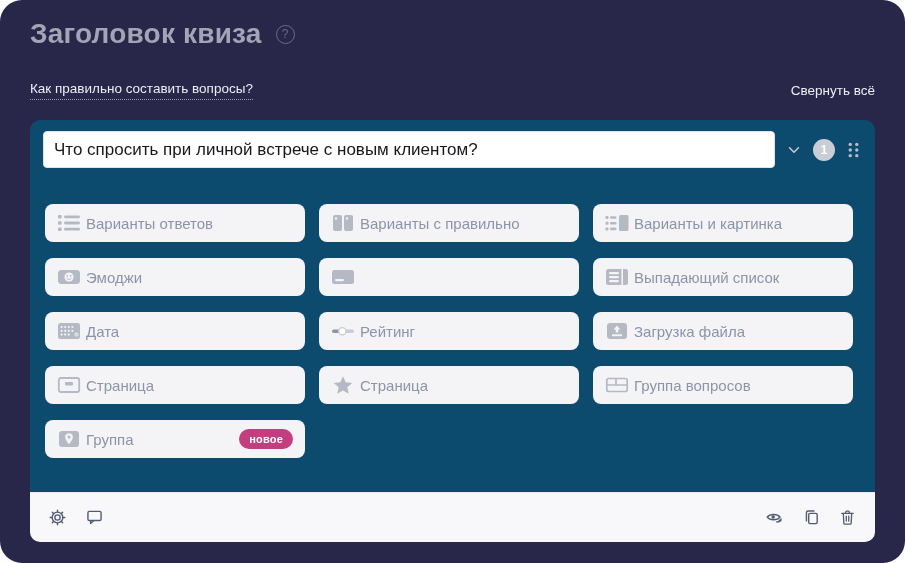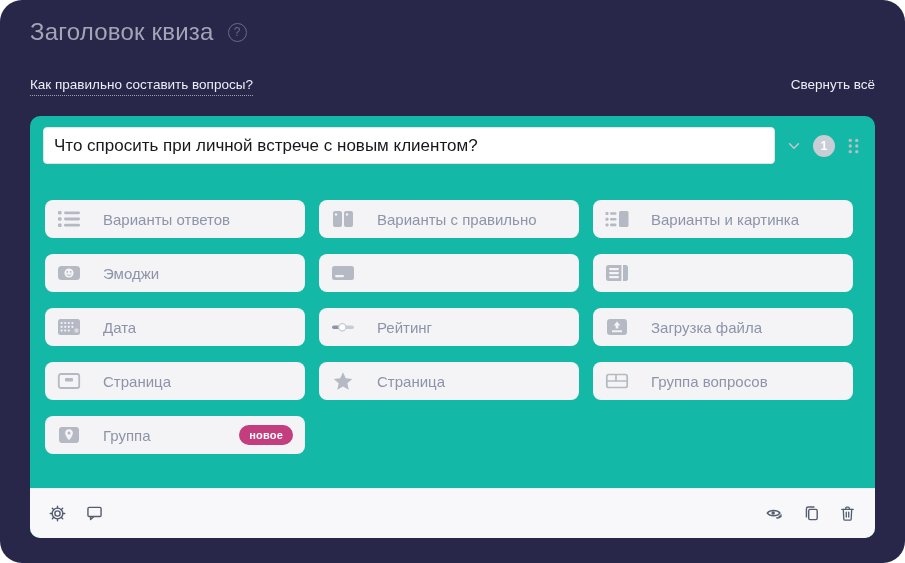--- a/index.html
+++ b/index.html
@@ -6,37 +6,37 @@
   html, body { width: 905px; height: 563px; background: #ffffff; font-family: "Liberation Sans", sans-serif; }
   .panel {
     position: absolute; inset: 0;
     background: #282649;
     border-radius: 22px;
     padding: 0 30px;
     overflow: hidden;
   }
   
   .page-title-row { margin-top: 18px; display: flex; align-items: center; gap: 14px; }
-  .page-title { color: #a3a4b6; font-size: 24px; font-weight: 400; letter-spacing: .2px; }
+  .page-title { color: #a3a4b6; font-size: 28px; font-weight: 700; letter-spacing: .2px; }
   .help-circle {
     width: 19px; height: 19px; border-radius: 50%;
     border: 1.5px solid #686a86; color: #686a86;
     font-size: 12px; display: flex; align-items: center; justify-content: center;
     cursor: pointer;
   }
-  .subheader { margin-top: 31px; display: flex; justify-content: space-between; }
+  .subheader { margin-top: 31px; display: flex; justify-content: space-between; align-items: center; }
   .guide-link {
     color: #edeef6; font-size: 13.5px; text-decoration: none;
     border-bottom: 1.5px dotted rgba(237,238,246,.6); padding-bottom: 3px; cursor: pointer;
   }
   .collapse-all { color: #edeef6; font-size: 13.5px; cursor: pointer; margin-left: 34px; }
 
   
   .card {
-    margin-top: 20px; background: #14b8a6; border-radius: 10px;
+    margin-top: 20px; background: #0c4a6e; border-radius: 10px;
     height: 422px; display: flex; flex-direction: column;
   }
   .input-row { display: flex; align-items: center; gap: 11px; padding: 11px 14px 0 13px; }
   .question-input {
     flex: 1; height: 37px; border: 1px solid #e2e3e8; border-radius: 4px;
     font-family: "Liberation Sans", sans-serif;
     font-size: 17px; color: #17181c; padding: 0 10px; outline: none; background: #fff;
   }
   .chevron { color: #c3c6cf; display: flex; cursor: pointer; }
   .num-badge {
@@ -46,21 +46,21 @@
   }
   .drag-handle { color: #b9bdc7; display: flex; cursor: grab; }
 
   
   .qt-grid {
     display: grid; grid-template-columns: repeat(3, 1fr);
     gap: 16px 14px; padding: 36px 22px 0 15px;
   }
   .qt-btn {
     height: 38px; background: #f4f4f6; border: none; border-radius: 8px;
-    display: flex; align-items: center; gap: 22px; padding: 0 12px;
+    display: flex; align-items: center; gap: 5px; padding: 0 12px;
     font-family: "Liberation Sans", sans-serif;
     font-size: 15px; color: #8d94a9; cursor: pointer; text-align: left;
   }
   .qt-icon { color: #b4b9c3; display: flex; flex: 0 0 auto; }
   .badge-new {
     margin-left: auto; background: #c23e7e; color: #ffffff;
     font-size: 11px; font-weight: bold; padding: 3.5px 10px 4px; border-radius: 10px;
     letter-spacing: .2px;
   }
 
@@ -178,20 +178,21 @@
       <button class="qt-btn">
         <span class="qt-icon">
           <svg width="24" height="20" viewBox="0 0 24 20" fill="currentColor">
             <rect x="1" y="2" width="22" height="16" rx="2.5"></rect>
             <rect x="4" y="5" width="10" height="2.2" rx="1.1" fill="#f4f4f6"></rect>
             <rect x="4" y="9" width="10" height="2.2" rx="1.1" fill="#f4f4f6"></rect>
             <rect x="4" y="13" width="10" height="2.2" rx="1.1" fill="#f4f4f6"></rect>
             <rect x="16.4" y="2" width="1.6" height="16" fill="#f4f4f6"></rect>
           </svg>
         </span>
+        <span>Выпадающий список</span>
       </button>
 
       <button class="qt-btn">
         <span class="qt-icon">
           <svg width="24" height="20" viewBox="0 0 24 20" fill="currentColor">
             <rect x="1" y="2" width="22" height="16" rx="2.5"></rect>
             <g fill="#f4f4f6">
               <circle cx="4.6" cy="6" r="1.1"></circle>
                 <circle cx="8.2" cy="6" r="1.1"></circle>
                 <circle cx="11.8" cy="6" r="1.1"></circle>

